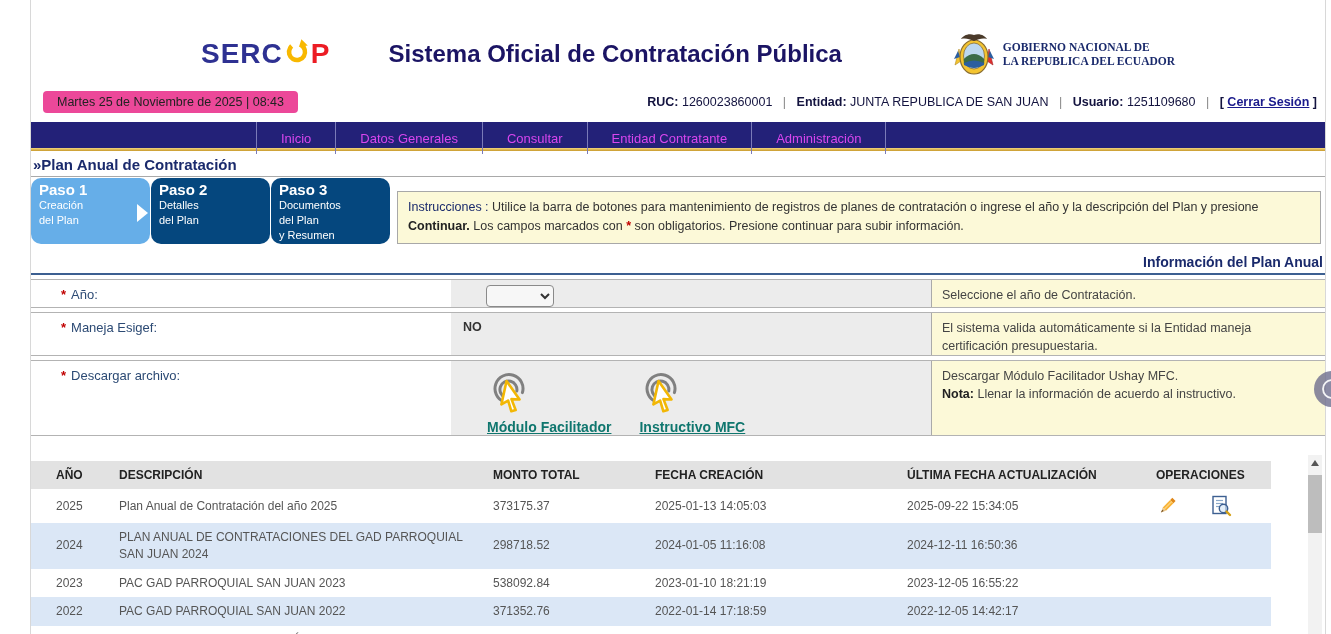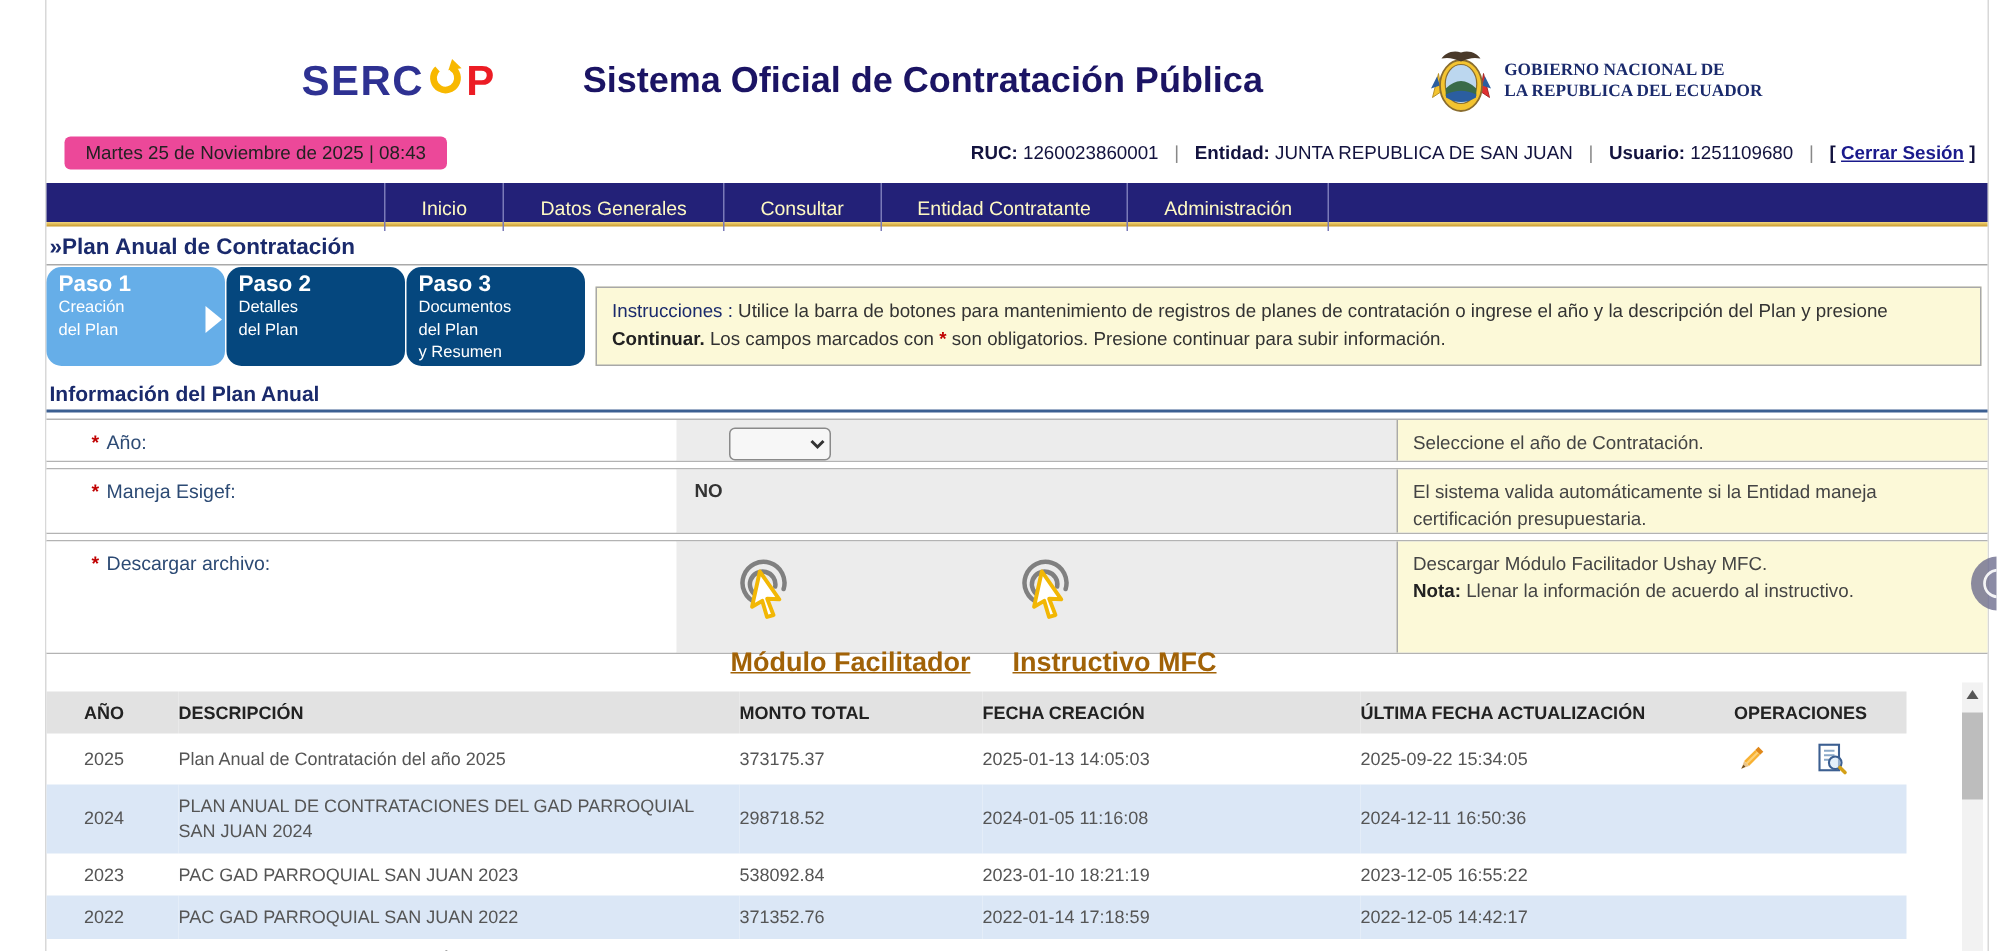--- a/index.html
+++ b/index.html
@@ -27,21 +27,21 @@
     color: #222; }
   .session { margin-left: auto; margin-right: 8px; color: #13133f; white-space: nowrap; }
   .session b { color: #13133f; }
   .session .sep { color: #888; margin: 0 7px; }
   .logout-link { color: #1a1a8c; font-weight: bold; text-decoration: underline; cursor: pointer; }
   .bracket { font-weight: bold; color: #13133f; }
 
   
   .nav { margin-top: 6px; background: #232178; height: 26px; display: flex; align-items: stretch; }
   .nav-items { display: flex; margin-left: 225px; }
-  .nav-item { color: #fef9c3; font-size: 13px; display: flex; align-items: center;
+  .nav-item { color: #d946ef; font-size: 13px; display: flex; align-items: center;
     padding: 16px 24px; border-left: 1px solid #7a7ab8; cursor: pointer; }
   .nav-item:last-child { border-right: 1px solid #7a7ab8; }
   .goldline { height: 3px; background: linear-gradient(#f2d67e, #c9992b); }
 
   
   .crumb { font-size: 15px; font-weight: bold; color: #1a2a6c; padding: 5px 2px 3px 2px;
     border-bottom: 1px solid #a9a9a9; }
 
   
   .steps-row { display: flex; align-items: flex-start; padding: 1px 4px 4px 0; }
@@ -53,35 +53,35 @@
   .step-arrow { position: absolute; right: 2px; top: 26px; width: 0; height: 0;
     border-left: 11px solid #fff; border-top: 9px solid transparent; border-bottom: 9px solid transparent; }
   .instructions { flex: 1; margin-left: 6px; margin-top: 13px; background: #fcf9d8;
     border: 1px solid #a8a8a8; padding: 6px 10px; font-size: 12.5px; line-height: 1.55; color: #333; }
   .instructions .ilabel { color: #1a2a6c; font-weight: normal; }
   .instructions .req { color: #c00000; font-weight: bold; }
   .instructions b { color: #222; }
 
   
   .section-title { font-size: 14px; font-weight: bold; color: #1a2a6c; padding: 6px 2px 3px 2px;
-    border-bottom: 2px solid #3c5f91; }
+    border-bottom: 2px solid #3c5f91; text-align: right; }
   .form-row { display: flex; border-top: 1px solid #b3b3b3; border-bottom: 1px solid #b3b3b3;
     margin-top: 4px; }
   .fr-label { width: 420px; background: #fff; padding: 7px 6px 6px 30px; font-size: 13px;
     color: #2c4a74; }
   .fr-label .req { color: #c00000; font-weight: bold; margin-right: 5px; }
   .fr-ctrl { width: 480px; background: #ececec; padding: 5px 8px; font-size: 12.5px; }
   .fr-help { flex: 1; background: #fcf9d8; border-left: 1px solid #aaa; padding: 7px 10px;
     font-size: 12.5px; color: #444; line-height: 1.4; }
   .year-select { width: 68px; height: 22px; font-size: 12px; border: 1px solid #8a8a8a;
     border-radius: 4px; background: #f7f7f7; color: #333; }
   .esigef-val { font-weight: bold; color: #333; padding-top: 2px; display: inline-block; }
   .dl-wrap { display: flex; gap: 28px; padding: 6px 0 4px 28px; }
   .dl { text-align: left; cursor: pointer; }
-  .dl a { display: block; margin-top: 14px; font-size: 18px; font-weight: bold; color: #a16207;
+  .dl a { display: block; margin-top: 2px; font-size: 14px; font-weight: bold; color: #0f766e;
     text-decoration: underline; }
   .nota b { color: #222; }
 
   
   .tbl-wrap { margin-top: 25px; }
   table.pac { border-collapse: collapse; table-layout: fixed; width: 1240px; }
   table.pac th { background: #e2e2e2; font-size: 12px; color: #222; text-align: left;
     padding: 7px 8px 7px 0; font-weight: bold; margin-left: 45px; }
   table.pac td { font-size: 12px; color: #555; padding: 6px 8px 6px 0; vertical-align: middle;
     line-height: 1.4; }

